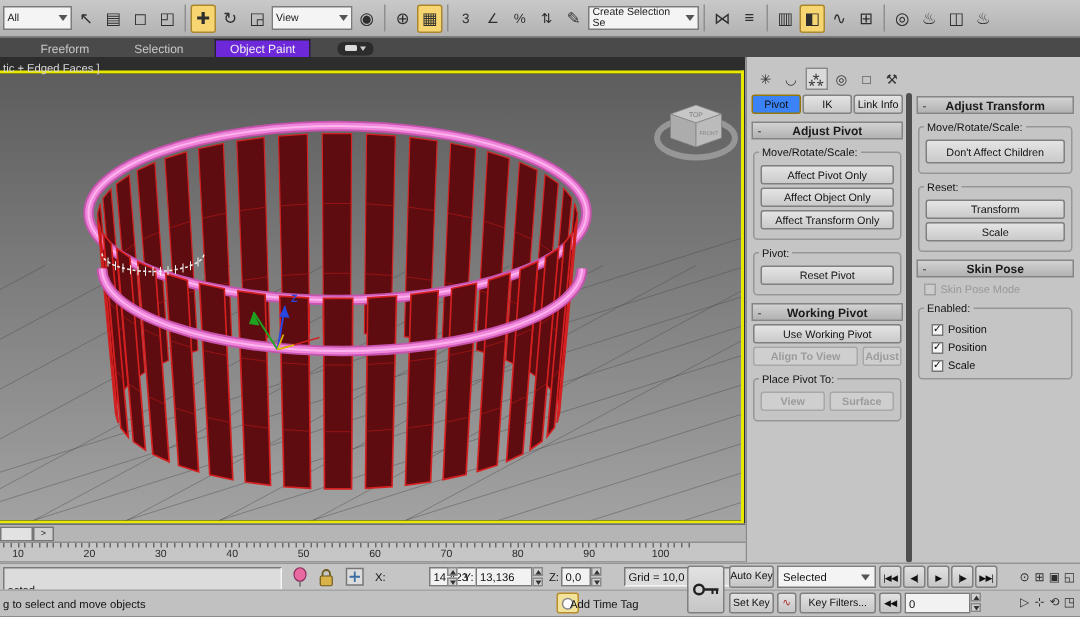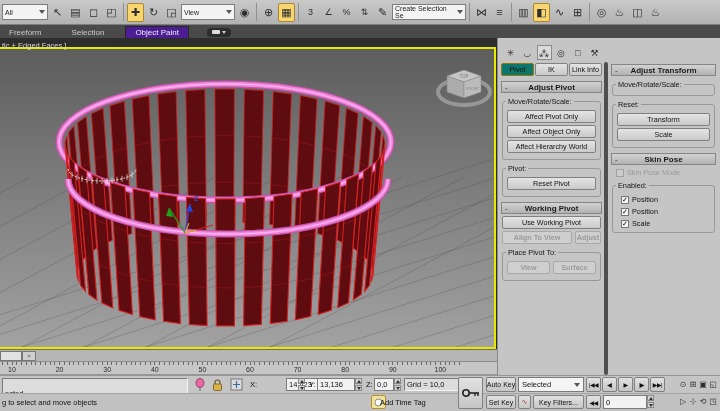--- a/index.html
+++ b/index.html
@@ -15,23 +15,23 @@
   .tbi.small { font-size:9px; }
   .tbi.active { background:#f7d672; border:1px solid #a9882f; }
   .tbsep { width:1px; height:18px; background:#8f8f8f; margin:0 2px; flex:0 0 auto; }
   .tbcombo { height:16px; background:#f4f4f4; border:1px solid #7c7c7c; font-size:7px;
     display:flex; align-items:center; padding:0 2px; color:#222; justify-content:space-between; flex:0 0 auto; }
   .dnarrow { width:0; height:0; border-left:3px solid transparent; border-right:3px solid transparent;
     border-top:4px solid #555; margin-left:2px; flex:0 0 auto; }
 
   
   #ribbon { position:absolute; left:0; top:25px; width:720px; height:14px; background:#4a4a4a;
-    display:flex; align-items:center; font-size:8px; color:#c8c8c8; }
+    display:flex; align-items:center; font-size:8px; color:#c8c8c8; padding-left:18px; }
   .rtab { padding:0 9px; height:13px; display:flex; align-items:center; margin-right:12px; }
-  .rtab.active { background:#4c1d95; color:#efefef; border:1px solid #262626; border-bottom:none; }
+  .rtab.active { background:#6d28d9; color:#efefef; border:1px solid #262626; border-bottom:none; }
   .rpill { margin-left:6px; width:24px; height:9px; background:#2c2c2c; border-radius:4px;
     display:flex; align-items:center; justify-content:center; gap:2px; }
   .rpill .bar { width:8px; height:4px; background:#dcdcdc; border-radius:1px; }
   .rpill .dnarrow { border-top-color:#cfcfcf; border-left-width:2px; border-right-width:2px; border-top-width:3px; margin-left:0; }
 
   
   #viewport { position:absolute; left:0; top:38px; width:497px; height:311px; background:#2d2d2d; }
   #vpinner { position:absolute; left:0; top:9px; width:496px; height:302px;
     border-top:2px solid #e9e900; border-right:2px solid #e9e900; border-bottom:2px solid #e9e900; overflow:hidden; }
   #vplabel { position:absolute; left:2px; top:3px; color:#d8d8d8; font-size:7.5px; z-index:5; }
@@ -44,21 +44,21 @@
   #cp-col2 { position:absolute; left:113px; top:0; width:105px; height:100%; }
   .cp-tabs { display:flex; gap:2px; margin:7px 0 0 2px; }
   .cp-tab { width:15px; height:15px; display:flex; align-items:center; justify-content:center; font-size:9px; color:#333; }
   .cp-tab.active { background:#dadada; border:1px solid #8a8a8a; }
   .namerow { display:flex; gap:3px; margin:4px 0 0; }
   .namefield { flex:1; height:13px; background:#f0f0f0; border:1px solid #7c7c7c; font-size:8px; padding:0 2px; display:flex; align-items:center; }
   .swatch { width:13px; height:13px; border:1px solid #5c5c5c; }
   .modes { display:flex; gap:1px; margin:3px 0 0; }
   .mbtn { flex:1; height:13px; font-size:7.2px; display:flex; align-items:center; justify-content:center;
     background:linear-gradient(#e4e4e4,#c9c9c9); border:1px solid #828282; border-radius:2px; }
-  .mbtn.active { background:#0f766e; border-color:#96780a; }
+  .mbtn.active { background:#3b82f6; border-color:#96780a; }
   .rollout { margin-top:5px; }
   .rhead { height:12px; background:linear-gradient(#d2d2d2,#b2b2b2); border:1px solid #858585;
     display:flex; align-items:center; justify-content:center; font-size:8px; font-weight:bold; color:#1b1b1b; position:relative; }
   .rhead .minus { position:absolute; left:3px; top:1px; font-weight:normal; font-size:8px; color:#333; }
   .group { border:1px solid #979797; border-radius:3px; margin:8px 1px 0; padding:6px 3px 4px; position:relative; }
   .glabel { position:absolute; top:-5px; left:3px; background:#c5c5c5; font-size:7.3px; padding:0 2px; color:#141414; white-space:nowrap; }
   .btn { height:13px; background:linear-gradient(#e4e4e4,#cacaca); border:1px solid #808080; border-radius:2px;
     font-size:7.2px; display:flex; align-items:center; justify-content:center; color:#111; margin:2px 1px; white-space:nowrap; }
   .btn.tall { height:16px; }
   .btn.disabled { color:#9b9b9b; border-color:#a8a8a8; background:#cfcfcf; }
@@ -356,21 +356,21 @@
 
     <div class="rollout">
       <div class="rhead">
         <span class="minus">-</span>
         <span>Adjust Pivot</span>
       </div>
       <div class="group">
         <span class="glabel">Move/Rotate/Scale:</span>
         <div class="btn">Affect Pivot Only</div>
         <div class="btn">Affect Object Only</div>
-        <div class="btn">Affect Hierarchy World</div>
+        <div class="btn">Affect Transform Only</div>
       </div>
       <div class="group">
         <span class="glabel">Pivot:</span>
         <div class="btn">Reset Pivot</div>
       </div>
     </div>
 
     <div class="rollout">
       <div class="rhead">
         <span class="minus">-</span>
@@ -395,20 +395,21 @@
   <div id="cp-scroll"></div>
 
   <div id="cp-col2">
     <div class="rollout" style="margin-top:26px;">
       <div class="rhead">
         <span class="minus">-</span>
         <span>Adjust Transform</span>
       </div>
       <div class="group">
         <span class="glabel">Move/Rotate/Scale:</span>
+        <div class="btn tall">Don't Affect Children</div>
       </div>
       <div class="group">
         <span class="glabel">Reset:</span>
         <div class="btn">Transform</div>
         <div class="btn">Scale</div>
       </div>
     </div>
 
     <div class="rollout">
       <div class="rhead">
@@ -582,21 +583,21 @@
       <i class="dn"></i>
     </div>
 
   <span class="lbl abs" style="left:366px;top:4px;">Z:</span>
   <div class="xyzfield abs" style="left:374px;top:2px;width:20px;height:13px;">0,0</div>
   <div class="spin abs" style="left:394px;top:2px;">
       <i class="up"></i>
       <i class="dn"></i>
     </div>
 
-  <div class="sfield abs" style="left:404px;top:2px;width:72px;height:13px;">Grid = 10,0</div>
+  <div class="sfield abs" style="left:416px;top:2px;width:72px;height:13px;">Grid = 10,0</div>
 
   <div class="gbtn abs" style="left:458px;top:1px;width:25px;height:32px;z-index:3;">
     <svg width="20" height="12">
       <circle cx="5" cy="6" r="3.2" fill="none" stroke="#222" stroke-width="1.6"></circle>
       <line x1="8.2" y1="6" x2="18" y2="6" stroke="#222" stroke-width="1.6"></line>
       <line x1="14" y1="6" x2="14" y2="9" stroke="#222" stroke-width="1.4"></line>
       <line x1="17" y1="6" x2="17" y2="9" stroke="#222" stroke-width="1.4"></line>
     </svg>
   </div>
 

